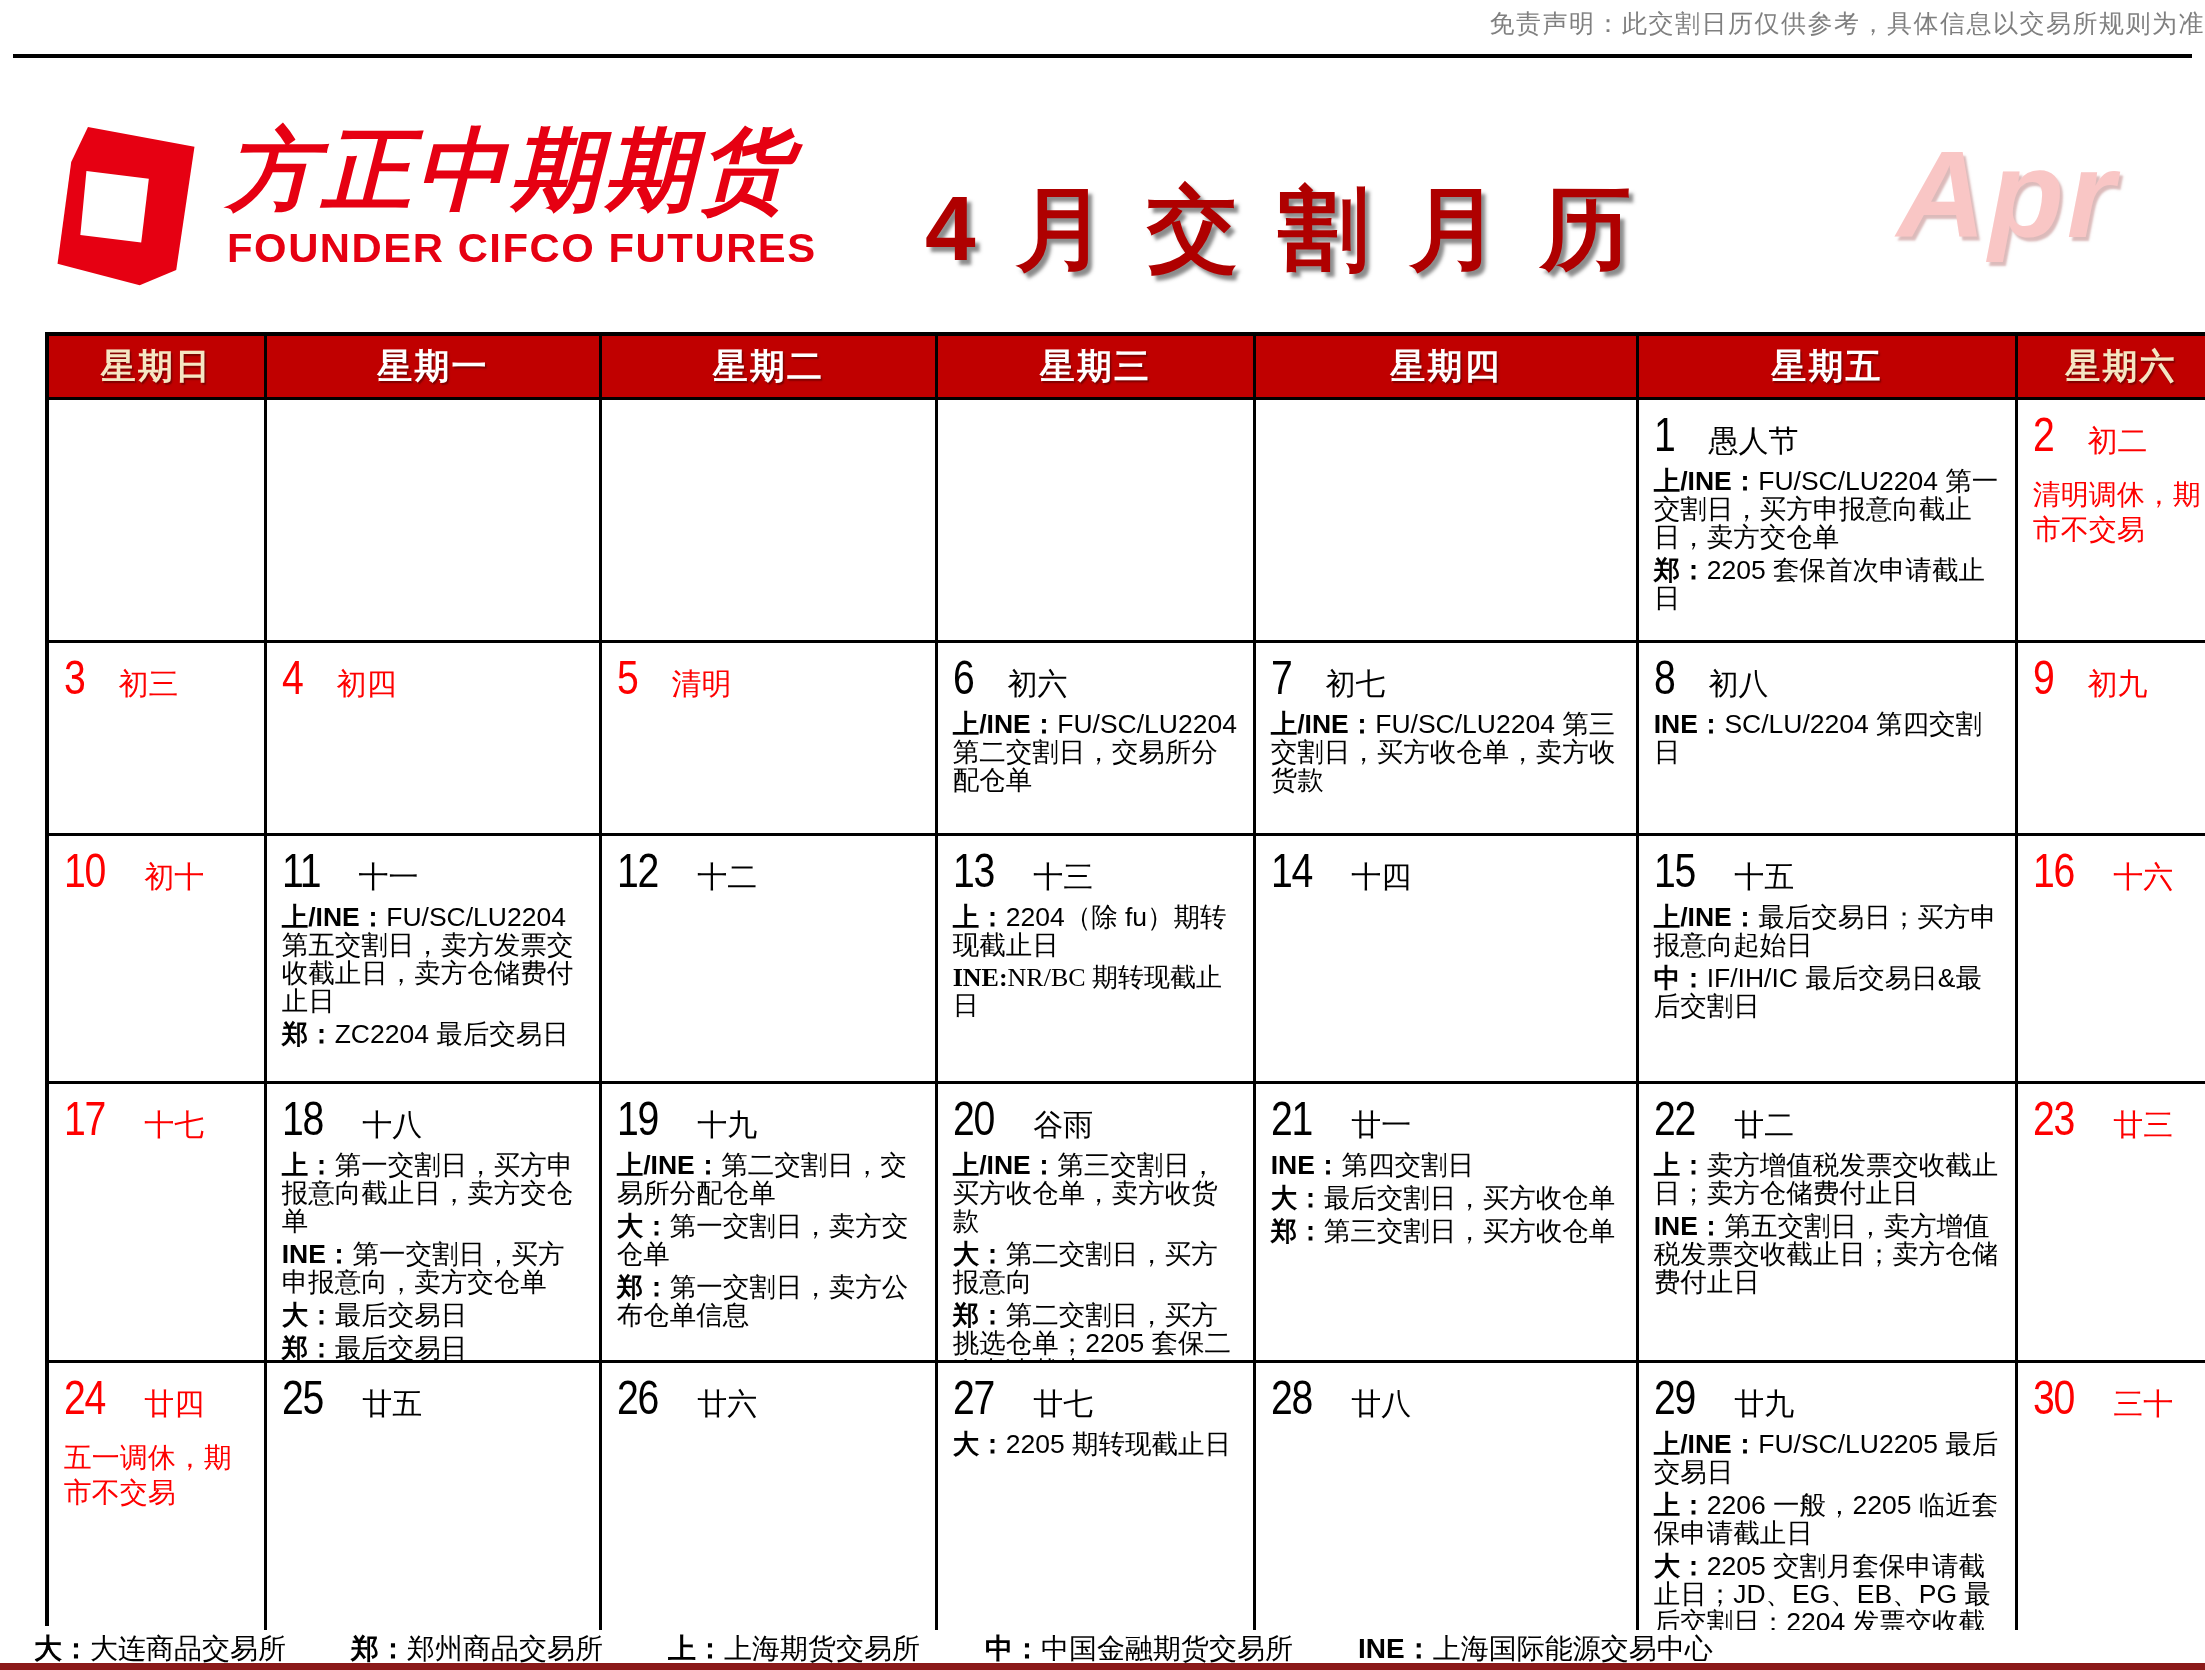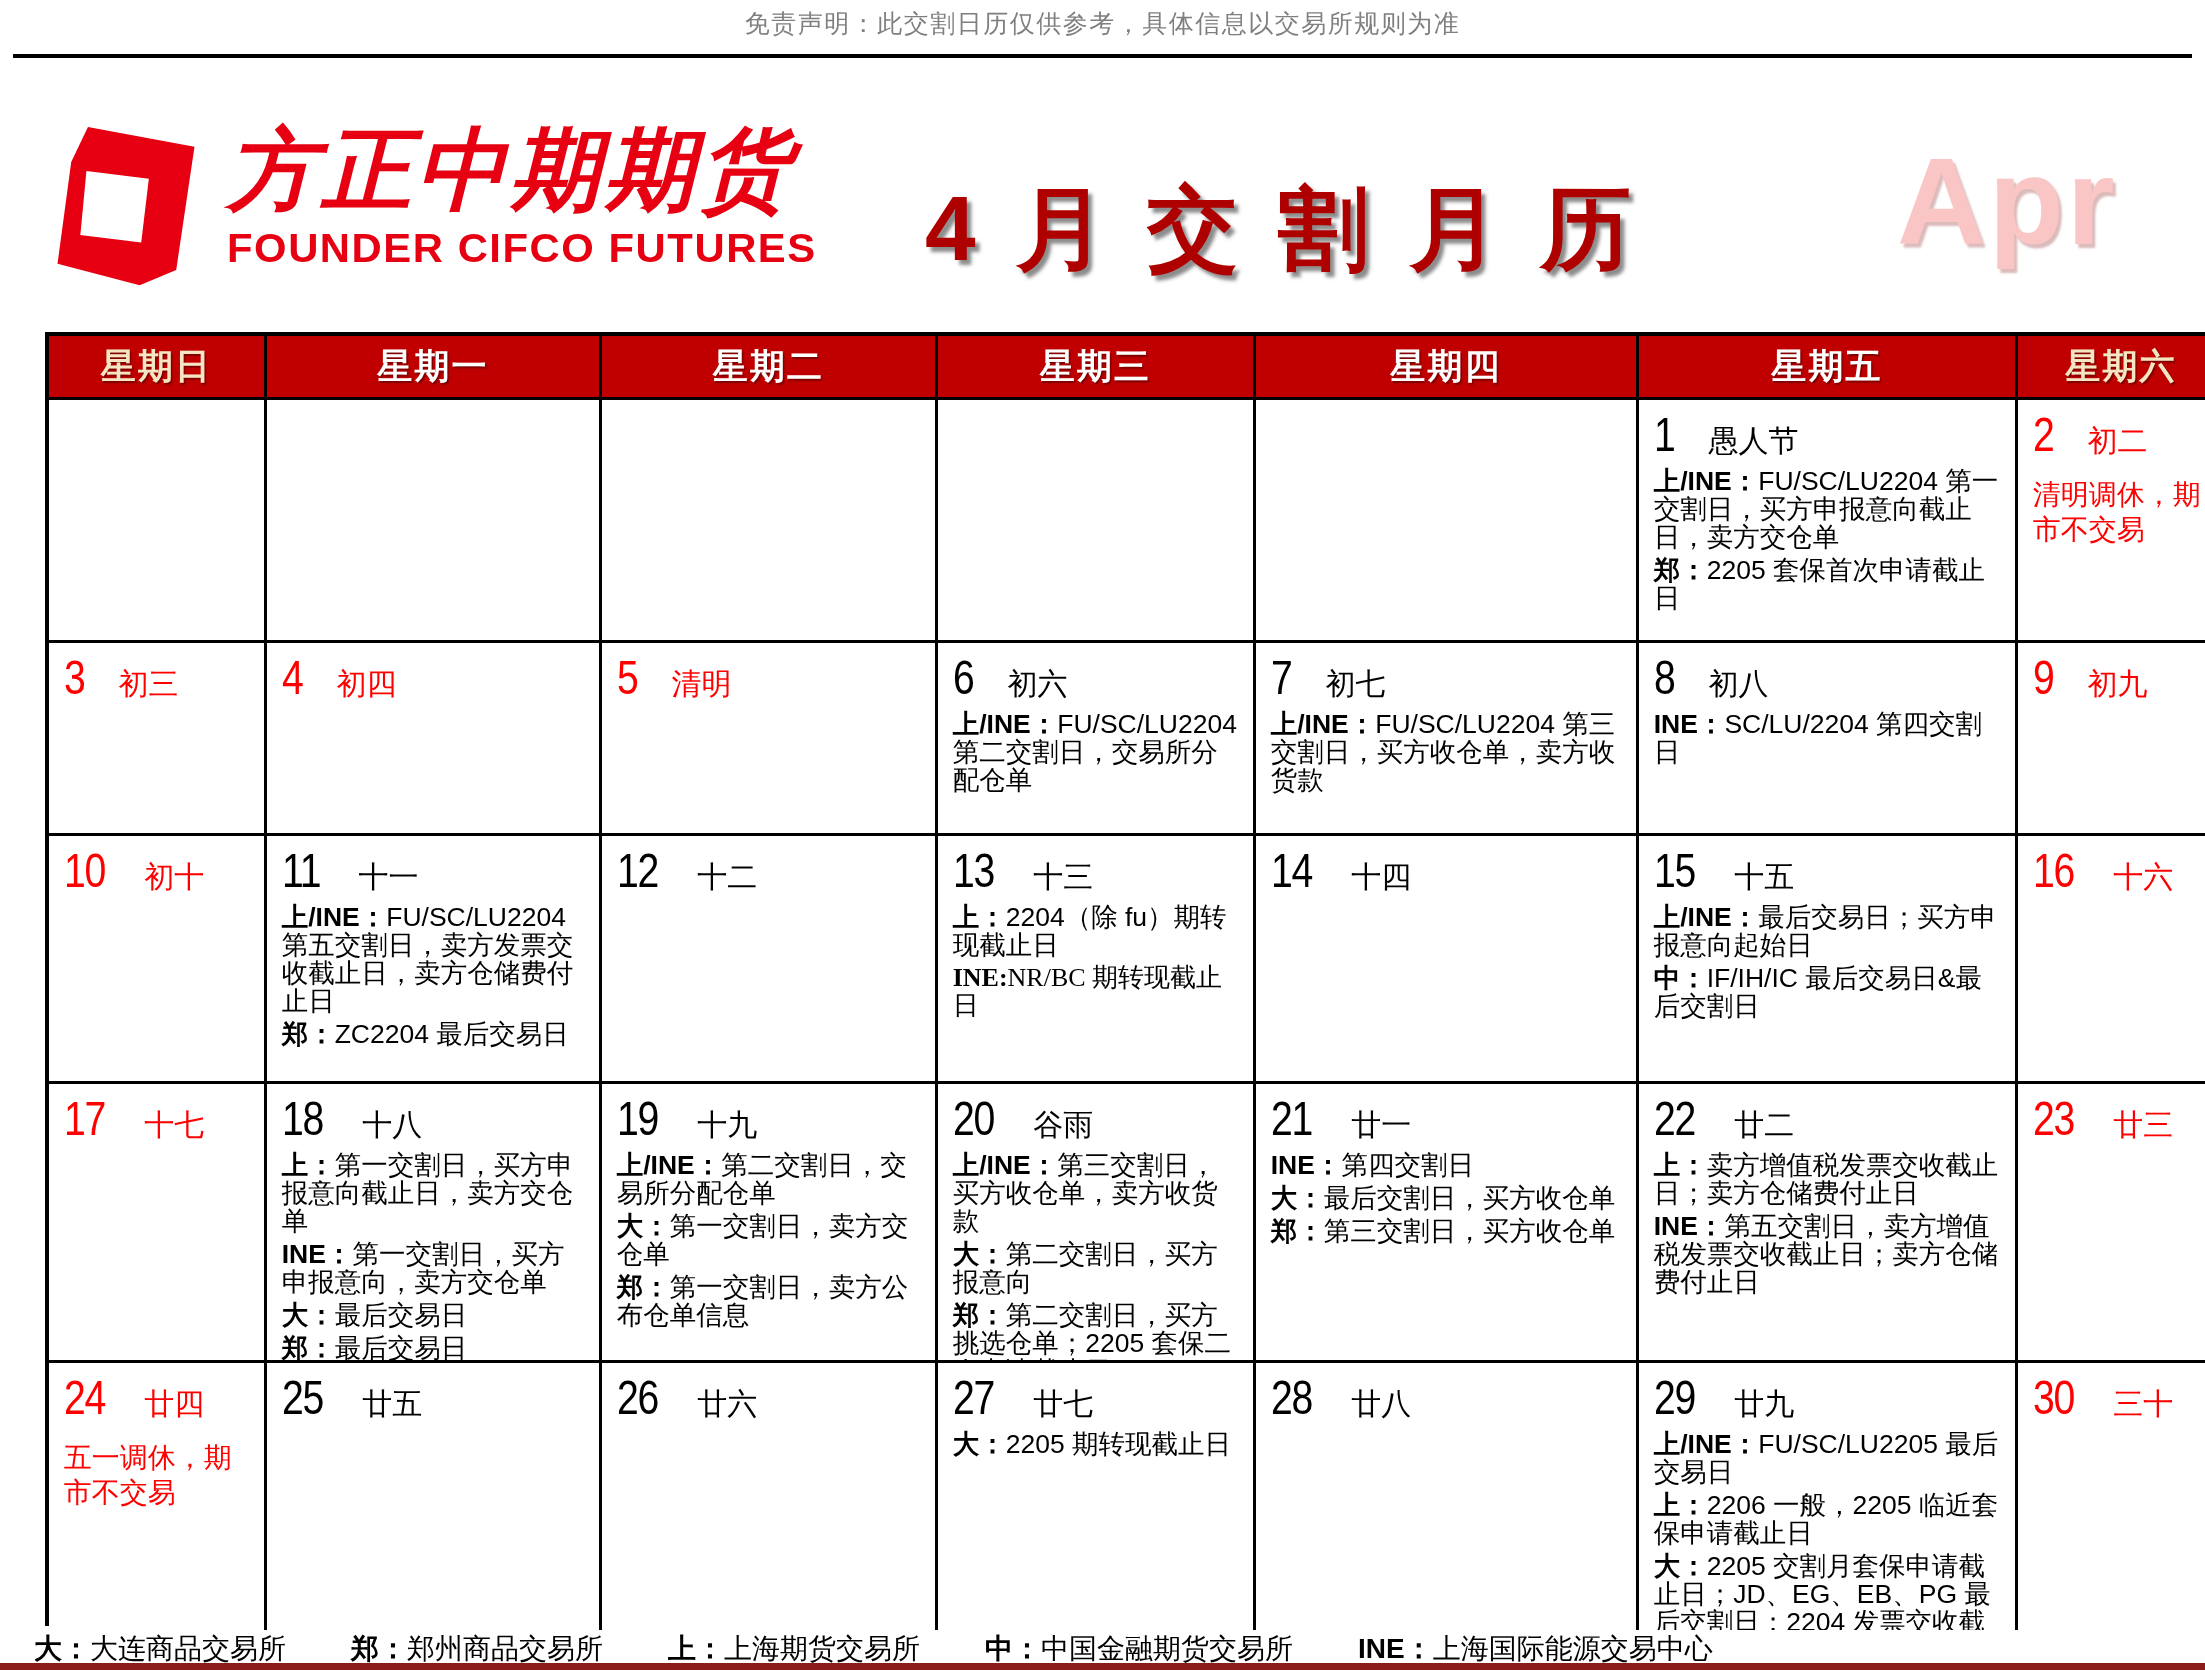--- a/index.html
+++ b/index.html
@@ -2,40 +2,41 @@
 <html style="--header_bg: #C00000; --weekend_text: #F5E6C3; --red: #FE0000; --title: #AF0000; --apr: #F9C6C5; --logo: #E60012; --bottom_bar: #8B1A1A;font-size:11.8px"><head>
 <meta charset="utf-8">
 <style>
   html,body{margin:0;padding:0;}
   body{
     width:2205px;height:1670px;position:relative;background:#fff;
     font-family:"Liberation Sans","DejaVu Sans",sans-serif;color:#000;overflow:hidden;
   }
   
   .disclaimer{
-    position:absolute;top:7.4px;left:0;width:100%;text-align:center;
+    position:absolute;top:7.4px;left:0;width:100%;text-align:right;
     font-size:25px;color:#7f7f7f;letter-spacing:1.5px;
   }
   .top-rule{position:absolute;top:54px;left:13.2px;right:13.2px;height:3.7px;background:#000;}
   
   .logo{position:absolute;left:56px;top:123px;display:flex;align-items:flex-start;}
   .logo-mark{width:140px;height:163px;flex:0 0 auto;}
   .logo-text{margin-left:31px;}
   .logo-cn{font-size:90px;font-weight:bold;color:var(--logo);letter-spacing:4.4px;line-height:1.05;white-space:nowrap;font-style:italic;}
   .logo-en{font-size:41px;font-weight:bold;color:var(--logo);letter-spacing:1.5px;margin-top:7.4px;white-space:nowrap;transform:scaleX(1.02);transform-origin:left;}
   
   .page-title{
     position:absolute;left:925px;top:168px;font-size:91px;font-weight:bold;
     color:var(--title);letter-spacing:7.4px;white-space:nowrap;
     text-shadow:4.4px 5.1px 3.7px rgba(120,120,120,.85);
   }
   .month-abbr{
-    position:absolute;left:1897px;top:131px;font-size:123px;font-weight:bold;
+    position:absolute;left:1897px;top:124px;font-size:123px;font-weight:bold;
     color:var(--apr);letter-spacing:2.9px;
     text-shadow:2.9px 3.7px 2.2px rgba(190,130,130,.55);
+    font-style:italic;
   }
   
   .calendar{
     position:absolute;left:45px;top:332px;width:2174px;height:1294px;
     display:grid;box-sizing:border-box;
     grid-template-columns:218px 335px 336px 318px 383px 379px 206px;
     grid-template-rows:61px 243px 193px 248px 279px 270px;
     border:4.4px solid #000;
   }
   .hd{

